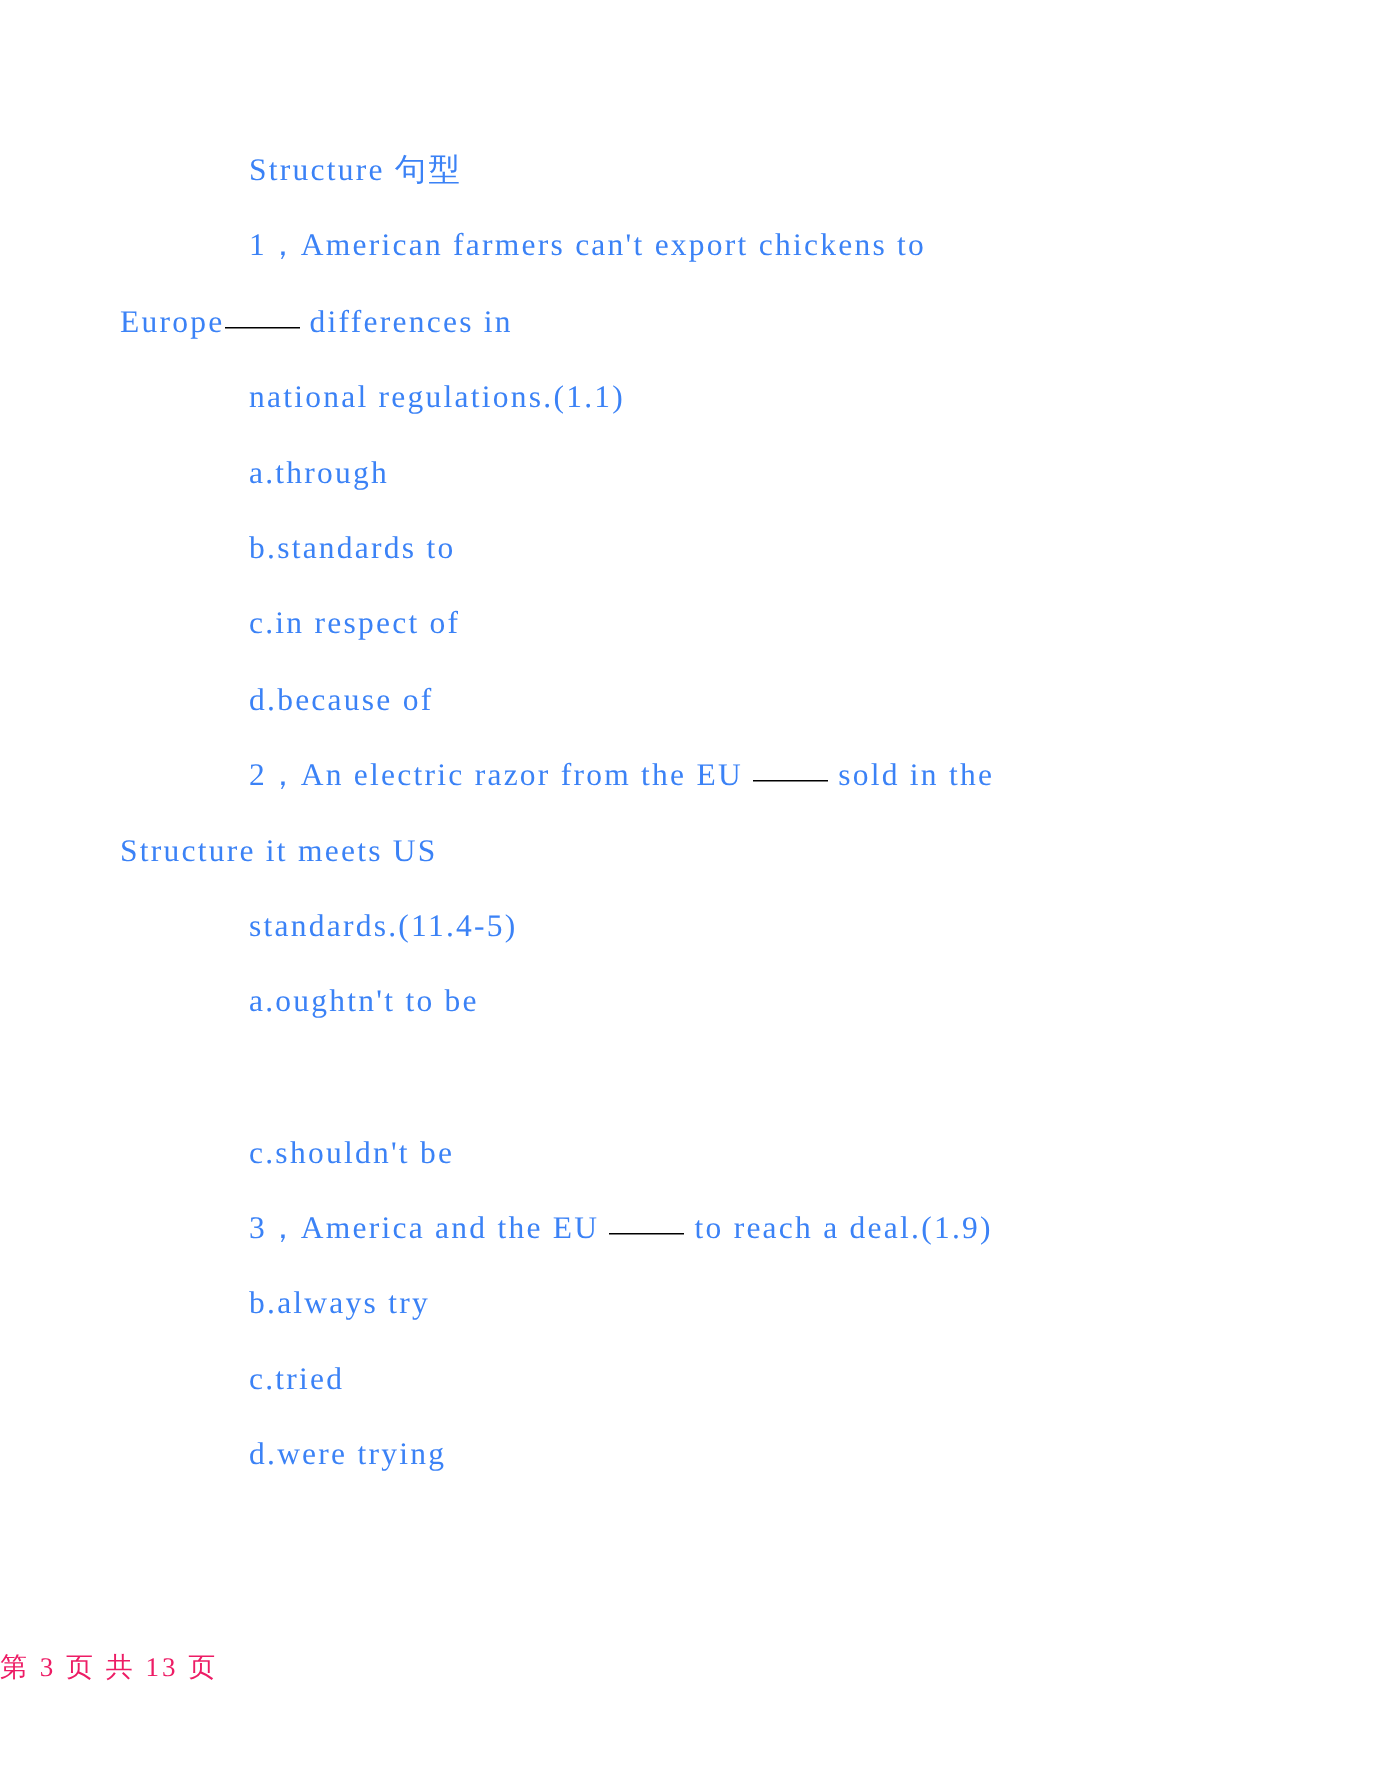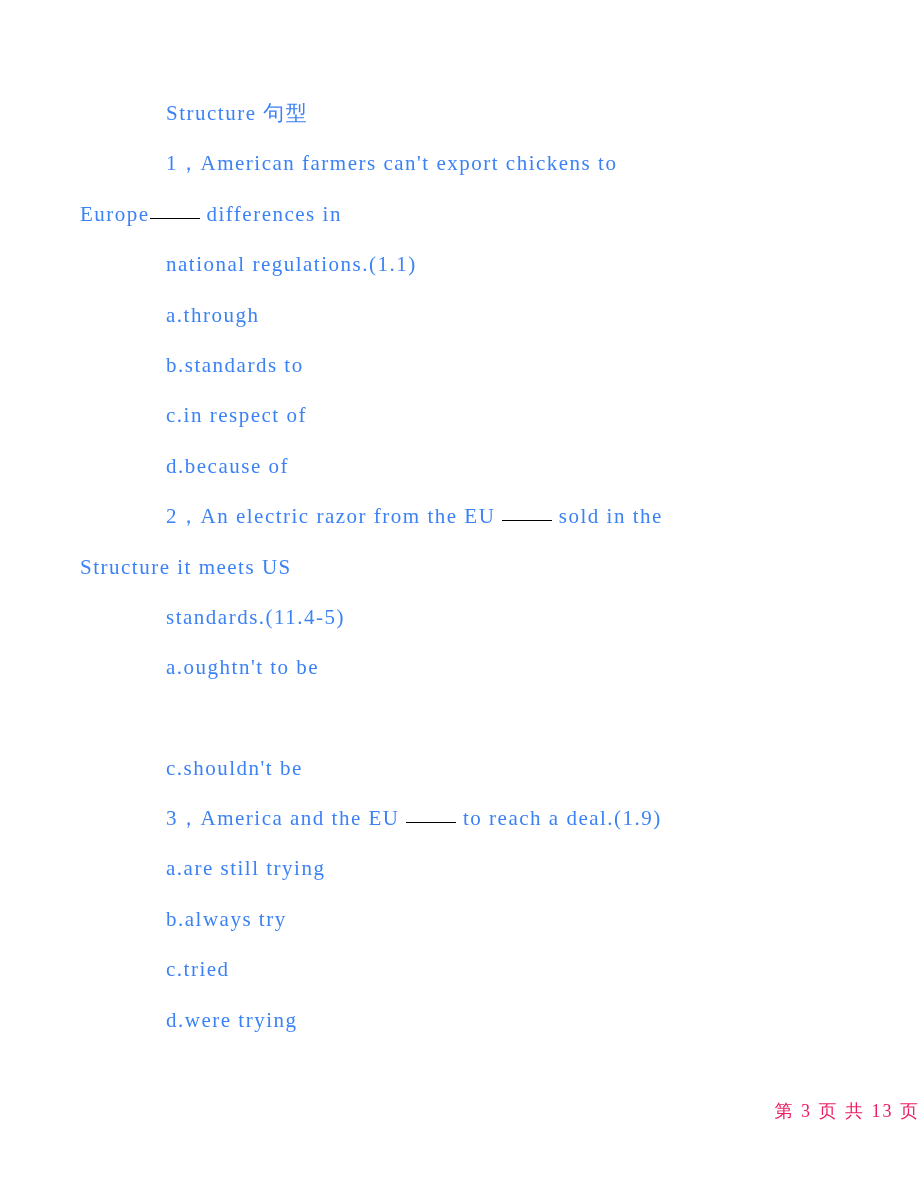--- a/index.html
+++ b/index.html
@@ -38,21 +38,21 @@
       width: 50px;
       height: 1em;
       vertical-align: baseline;
       position: relative;
       top: -2px;
     }
     .footer {
       position: absolute;
       bottom: 68px;
       width: 100%;
-      text-align: right;
+      text-align: left;
       font-size: 18px;
       color: #ed1c65;
       font-family: "SimSun", "宋体", serif;
       letter-spacing: 2px;
     }
     .spacer {
       height: 50px;
     }
   </style>
 </head>
@@ -70,21 +70,20 @@
   <div class="line indent"><span>d</span>.<span>because of</span></div>
 
   <div class="line indent"><span>2</span>，<span>An electric razor from the EU </span><span class="blank"></span><span> sold in the</span></div>
   <div class="line no-indent">Structure it meets US</div>
   <div class="line indent">standards.(11.4-5)</div>
   <div class="line indent"><span>a</span>.<span>oughtn't to be</span></div>
   <div class="spacer"></div>
   <div class="line indent"><span>c</span>.<span>shouldn't be</span></div>
 
   <div class="line indent"><span>3</span>，<span>America and the EU </span><span class="blank"></span><span> to reach a deal.(1.9)</span></div>
-  <div class="line indent"><span>a</span>.<span>are still trying</span></div>
   <div class="line indent"><span>b</span>.<span>always try</span></div>
   <div class="line indent"><span>c</span>.<span>tried</span></div>
   <div class="line indent"><span>d</span>.<span>were trying</span></div>
 </div>
 
 <div class="footer">
   <span>第 </span><span>3</span><span> 页 共 </span><span>13</span><span> 页</span>
 </div>
 
 </body></html>

